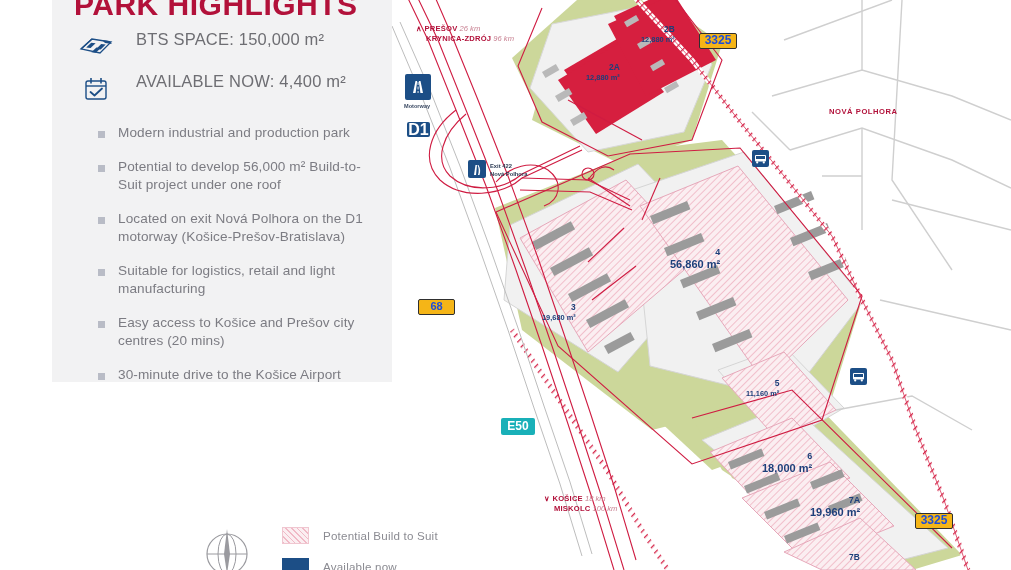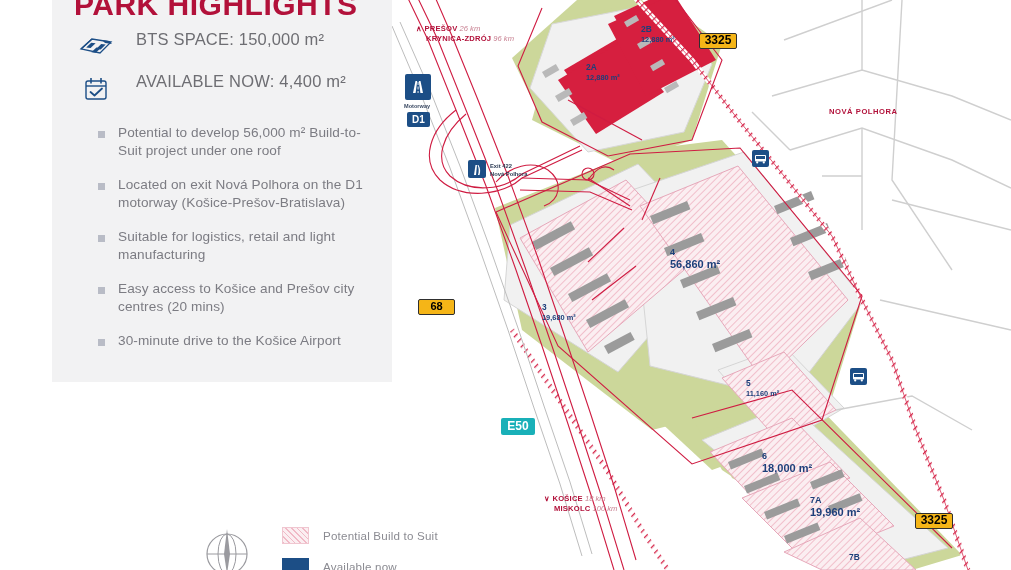--- a/index.html
+++ b/index.html
@@ -51,21 +51,21 @@
   .dir-block{ position:absolute; font-size:7.6px; line-height:10px; }
   .dir-city{ font-weight:bold; color:#b2113a; letter-spacing:.2px; }
   .dir-km{ color:#c77f90; font-weight:normal;font-style:italic; }
   .dir-arrow{ color:#b2113a; font-weight:bold; margin-right:3px; }
 
   .shield{
     position:absolute; font-weight:bold; text-align:center;
     font-family:"Liberation Sans", sans-serif;
   }
   .shield-yellow{
-    background:#f5b517; border:1.4px solid #2f2f2f; color:#000000;
+    background:#f5b517; border:1.4px solid #2f2f2f; color:#1d4ed8;
     border-radius:2px;
   }
   .shield-teal{
     background:#19b0b8; color:#ffffff; border-radius:2px;
   }
   .shield-blue{
     background:#1c4e86; color:#ffffff; border-radius:2px;
   }
 
   .signbox{
@@ -74,21 +74,21 @@
   }
   .sign-caption{
     position:absolute; font-size:5.6px; color:#3b4a63; font-weight:bold; white-space:nowrap;
   }
   .exit-caption{
     position:absolute; font-size:5.8px; color:#2d3c55; font-weight:bold;
     line-height:8px; white-space:nowrap;
   }
 
   .bld-label{
-    position:absolute; text-align:left; color:#1d3f7a; white-space:nowrap;
+    position:absolute; text-align:right; color:#1d3f7a; white-space:nowrap;
   }
   .bld-num{ font-size:8.4px; font-weight:bold; display:block; }
   .bld-area{ font-size:7.4px; font-weight:bold; display:block; margin-top:1px;}
   .bld-label.big .bld-num{ font-size:9px; }
   .bld-label.big .bld-area{ font-size:11px; }
 
   .village{
     position:absolute; font-size:7.6px; font-weight:bold; color:#b2113a;
     letter-spacing:.55px; white-space:nowrap;
   }
@@ -273,21 +273,21 @@
     <div class="signbox" style="left:13px; top:74px; width:26px; height:26px;">
       <svg width="18" height="18" viewBox="0 0 18 18">
         <path d="M4 15 L6.5 3 L8.2 3 L6.6 15 Z" fill="#fff"></path>
         <path d="M14 15 L11.5 3 L9.8 3 L11.4 15 Z" fill="#fff"></path>
         <rect x="8.6" y="4" width="0.9" height="3" fill="#fff"></rect>
         <rect x="8.6" y="8.5" width="0.9" height="3" fill="#fff"></rect>
         <rect x="8.6" y="13" width="0.9" height="2" fill="#fff"></rect>
       </svg>
     </div>
     <div class="sign-caption" style="left:12px; top:103px;">Motorway</div>
-    <div class="shield shield-blue" style="left:15px; top:112px; width:23px; height:15px; font-size:10px; line-height:15px;">D1</div>
+    <div class="shield shield-blue" style="left:15px; top:122px; width:23px; height:15px; font-size:16px; line-height:15px;">D1</div>
 
     <div class="signbox" style="left:76px; top:160px; width:18px; height:18px;">
       <svg width="13" height="13" viewBox="0 0 13 13">
         <path d="M3 12 L4.5 2 L6 2 L5 12 Z" fill="#fff"></path>
         <path d="M7.5 2 C9.5 5 9.5 9 8.5 12 L7 12 C8 9 8 5 6.5 2 Z" fill="#fff"></path>
       </svg>
     </div>
     <div class="exit-caption" style="left:98px; top:162px;">
       <div>Exit 422</div>
       <div>Nová Polhora</div>
@@ -381,20 +381,24 @@
           <line x1="18" y1="2" x2="18" y2="7.5" stroke="#1c4e86" stroke-width="1.6"></line>
           <path d="M7.5 16 L11.5 19.5 L19 12.5" fill="none" stroke="#1c4e86" stroke-width="1.8" stroke-linecap="round" stroke-linejoin="round"></path>
         </svg>
       </span>
       <span class="kpi-text">AVAILABLE NOW: 4,400 m²</span>
     </div>
 
     <div class="bullets">
       <div class="bullet">
         <span class="bullet-mark"></span>
+        <span class="bullet-text">Modern industrial and production park</span>
+      </div>
+      <div class="bullet">
+        <span class="bullet-mark"></span>
         <span class="bullet-text">Potential to develop 56,000 m² Build-to-Suit project under one roof</span>
       </div>
       <div class="bullet">
         <span class="bullet-mark"></span>
         <span class="bullet-text">Located on exit Nová Polhora on the D1 motorway (Košice-Prešov-Bratislava)</span>
       </div>
       <div class="bullet">
         <span class="bullet-mark"></span>
         <span class="bullet-text">Suitable for logistics, retail and light manufacturing</span>
       </div>

